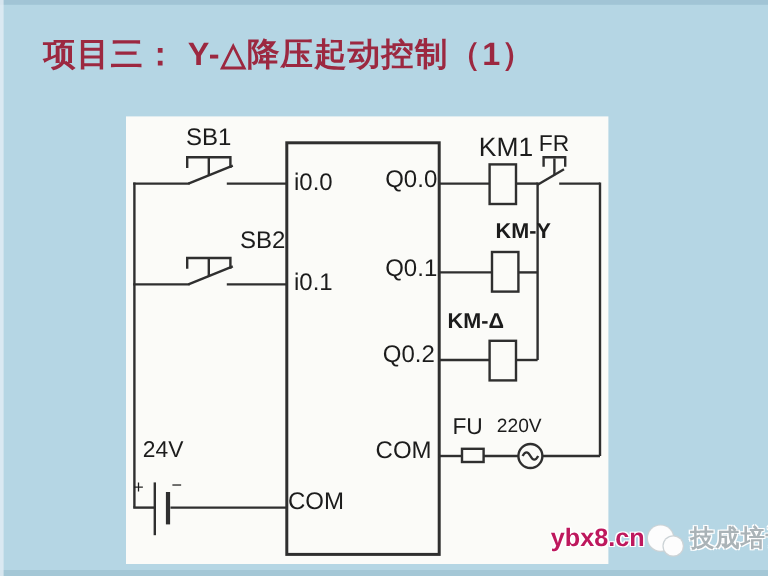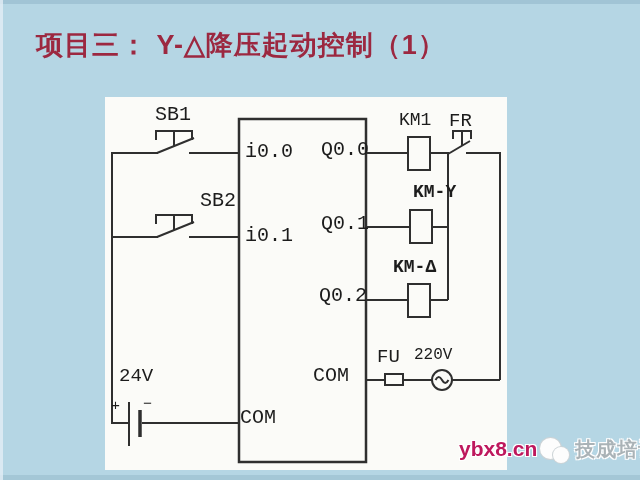--- a/index.html
+++ b/index.html
@@ -25,21 +25,21 @@
     color:#c62b39; white-space:nowrap;
   }
 
   #panel {
     position:absolute; left:105px; top:97px; width:402px; height:373px;
     background:#fbfbf8;
   }
   #wires { position:absolute; left:0; top:0; width:640px; height:480px; }
 
   .lbl {
-    position:absolute; font-family:Liberation Mono, monospace;
+    position:absolute; font-family:Liberation Sans, sans-serif;
     color:#1c1c1c; font-size:20px; line-height:1.1; white-space:nowrap;
   }
   .lbl.bold { font-weight:bold; }
   .lbl.small { font-size:15px; }
 
   #watermark {
     position:absolute; left:459px; top:438px; height:26px;
     display:flex; align-items:flex-start; gap:3px;
   }
   .wm-text {
@@ -139,24 +139,24 @@
         <line x1="452" y1="380" x2="500" y2="380"></line>
       </g>
     </g>
   </svg>
 
   <div class="lbl" style="left:155px; top:104px;">SB1</div>
   <div class="lbl" style="left:155px; top:190px;margin-left:45px;">SB2</div>
   <div class="lbl" style="left:119px; top:366px; font-size:19px;">24V</div>
   <div class="lbl small" style="left:111px; top:399px;">+</div>
   <div class="lbl small" style="left:143px; top:397px;">−</div>
-  <div class="lbl" style="left:399px; top:111px; font-size:18px;">KM1</div>
+  <div class="lbl" style="left:399px; top:111px; font-size:22px;">KM1</div>
   <div class="lbl" style="left:449px; top:111px; font-size:19px;">FR</div>
   <div class="lbl bold" style="left:393px; top:183px; font-size:18px;margin-left:20px;">KM-Y</div>
-  <div class="lbl bold" style="left:393px; top:258px; font-size:18px;">KM-Δ</div>
+  <div class="lbl bold" style="left:373px; top:258px; font-size:18px;">KM-Δ</div>
   <div class="lbl" style="left:377px; top:347px; font-size:19px;">FU</div>
   <div class="lbl" style="left:414px; top:347px; font-size:16px;">220V</div>
 
   <div class="lbl" style="left:245px; top:141px;">i0.0</div>
   <div class="lbl" style="left:245px; top:225px;">i0.1</div>
   <div class="lbl" style="left:240px; top:407px;">COM</div>
   <div class="lbl" style="left:321px; top:139px;">Q0.0</div>
   <div class="lbl" style="left:321px; top:213px;">Q0.1</div>
   <div class="lbl" style="left:319px; top:285px;">Q0.2</div>
   <div class="lbl" style="left:313px; top:365px;">COM</div>

